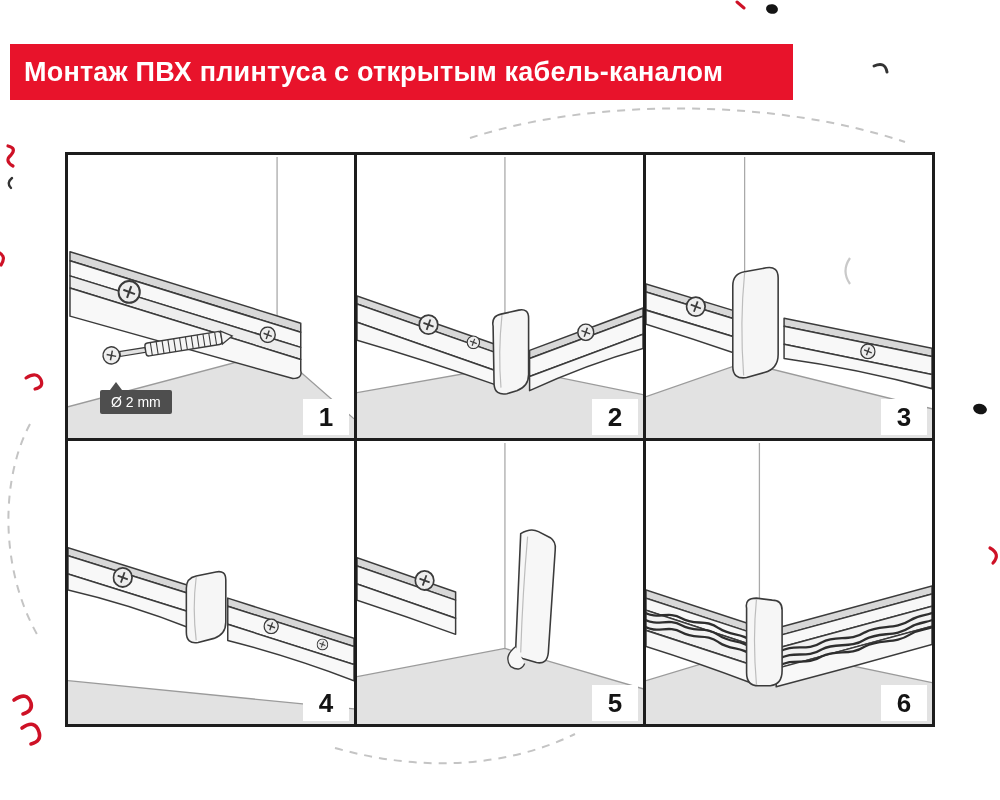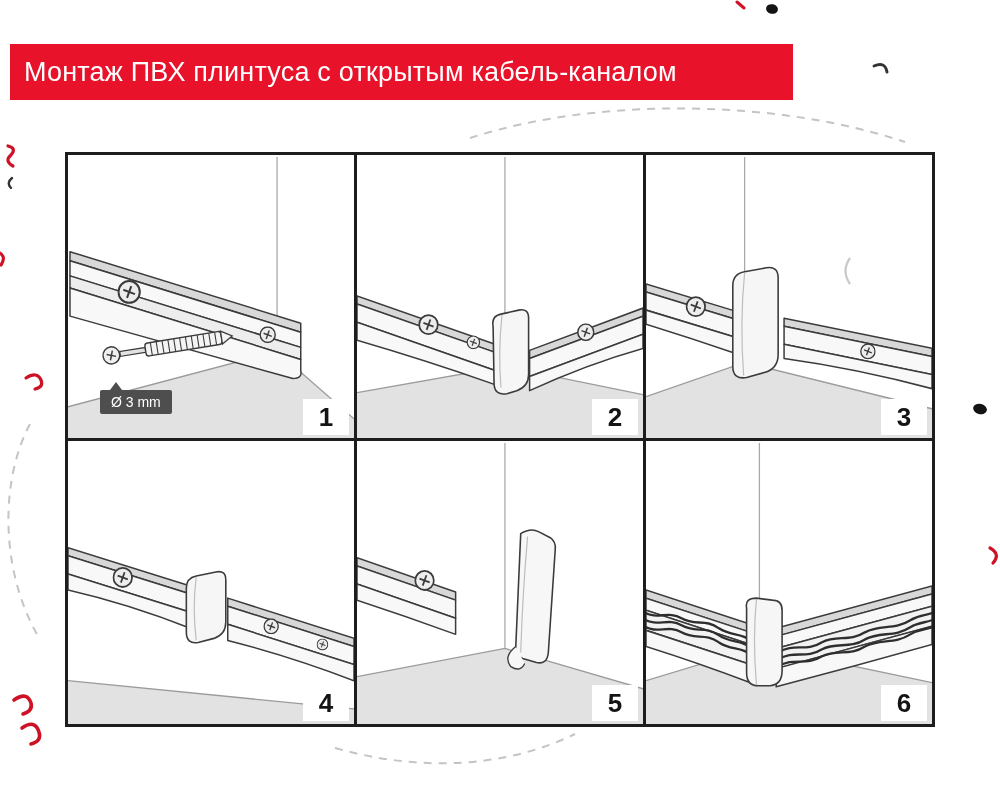--- a/index.html
+++ b/index.html
@@ -6,21 +6,21 @@
   .page{
     position:relative;width:1000px;height:800px;background:#ffffff;overflow:hidden;
     font-family:"Liberation Sans",sans-serif;
   }
   .banner{
     position:absolute;left:10px;top:44px;width:783px;height:56px;
     background:#E8132B;display:flex;align-items:center;box-sizing:border-box;
     padding-left:14px;
   }
   .banner .title{
-    color:#ffffff;font-size:27px;font-weight:400;letter-spacing:.2px;white-space:nowrap;
+    color:#ffffff;font-size:27px;font-weight:700;letter-spacing:.2px;white-space:nowrap;
   }
   .grid{
     position:absolute;left:65px;top:152px;width:870px;height:575px;
     background:#1D1D1D;display:grid;grid-template-columns:repeat(3,1fr);
     grid-template-rows:repeat(2,1fr);gap:3px;padding:3px;box-sizing:border-box;
   }
   .panel{position:relative;background:#ffffff;overflow:hidden;}
   .panel svg.illus{position:absolute;inset:0;width:100%;height:100%;}
   .num{
     position:absolute;right:5px;bottom:3px;width:46px;height:36px;background:#ffffff;
@@ -78,21 +78,21 @@
           <line x1="-4.6" y1="-1.7" x2="4.6" y2="1.7" stroke-width="1.5"></line>
           <line x1="-1.7" y1="4.6" x2="1.7" y2="-4.6" stroke-width="1.5"></line>
           <rect x="9" y="-2.4" width="26" height="4.8" fill="#E2E2E2" stroke-width="1.2"></rect>
           <rect x="35" y="-6.5" width="78" height="13" rx="3" fill="#F4F4F4" stroke-width="1.4"></rect>
           <path d="M41 -6.5 V6.5 M47 -6.5 V6.5 M53 -6.5 V6.5 M59 -6.5 V6.5 M65 -6.5 V6.5 M71 -6.5 V6.5 M77 -6.5 V6.5 M83 -6.5 V6.5 M89 -6.5 V6.5 M95 -6.5 V6.5 M101 -6.5 V6.5 M107 -6.5 V6.5" fill="none" stroke-width="1.1"></path>
           <path d="M113 -6.5 L124 0 L113 6.5 Z" fill="#F4F4F4" stroke-width="1.3"></path>
         </g>
       </svg>
       <div class="badge">
         <span class="pointer"></span>
-        <span>Ø 3 mm</span>
+        <span>Ø 2 mm</span>
       </div>
       <div class="num">1</div>
     </div>
 
     <div class="panel">
       <svg class="illus" viewBox="0 0 290 281" preserveAspectRatio="none">
         <rect width="290" height="281" fill="#ffffff"></rect>
         <polygon points="0,236 150,210 290,238 290,281 0,281" fill="#E2E2E2"></polygon>
         <line x1="150" y1="2" x2="150" y2="210" stroke="#A9A9A9" stroke-width="1.3"></line>
         <polyline points="0,236 150,210 290,238" fill="none" stroke="#9B9B9B" stroke-width="1.3"></polyline>

